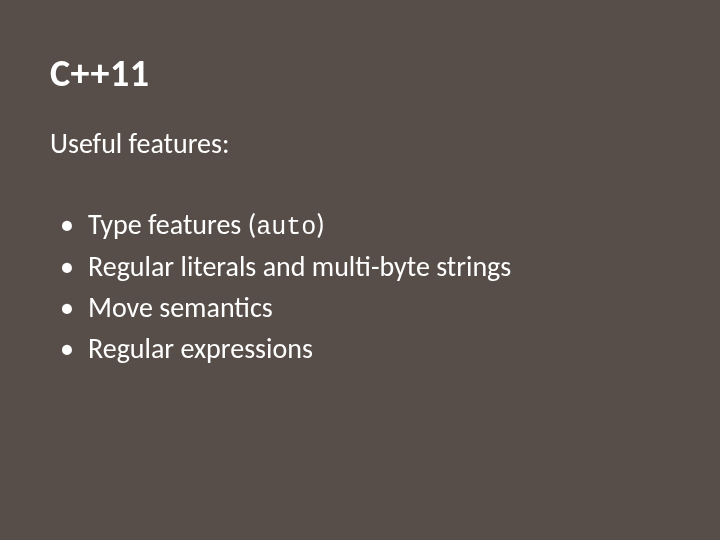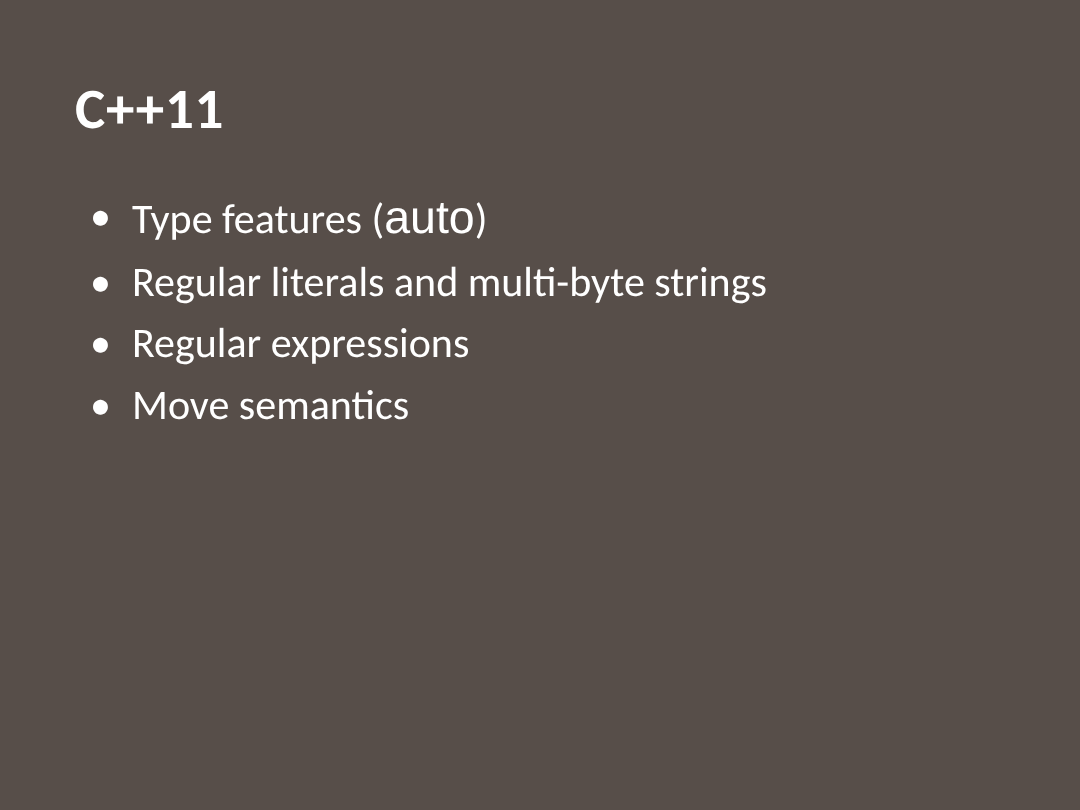--- a/index.html
+++ b/index.html
@@ -44,37 +44,38 @@
   }
   ul.bullets li::before {
     content: "•";
     position: absolute;
     left: 10px;
     top: 0;
     font-size: 28px;
     line-height: 1.25;
   }
   .code {
-    font-family: Liberation Sans, sans-serif;
-    font-size: 31px;
+    font-family: Liberation Mono, monospace;
+    font-size: 25px;
     text-align: right;
   }
 </style>
 </head>
 <body>
 
 <div class="slide">
   <h1 class="title">C++11</h1>
+  <p class="subtitle">Useful features:</p>
   <ul class="bullets">
     <li>
       <span>Type features (</span><span class="code">auto</span><span>)</span>
     </li>
     <li>
       <span>Regular literals and multi-byte strings</span>
     </li>
     <li>
-      <span>Regular expressions</span>
+      <span>Move semantics</span>
     </li>
     <li>
-      <span>Move semantics</span>
+      <span>Regular expressions</span>
     </li>
   </ul>
 </div>
 
 </body></html>

